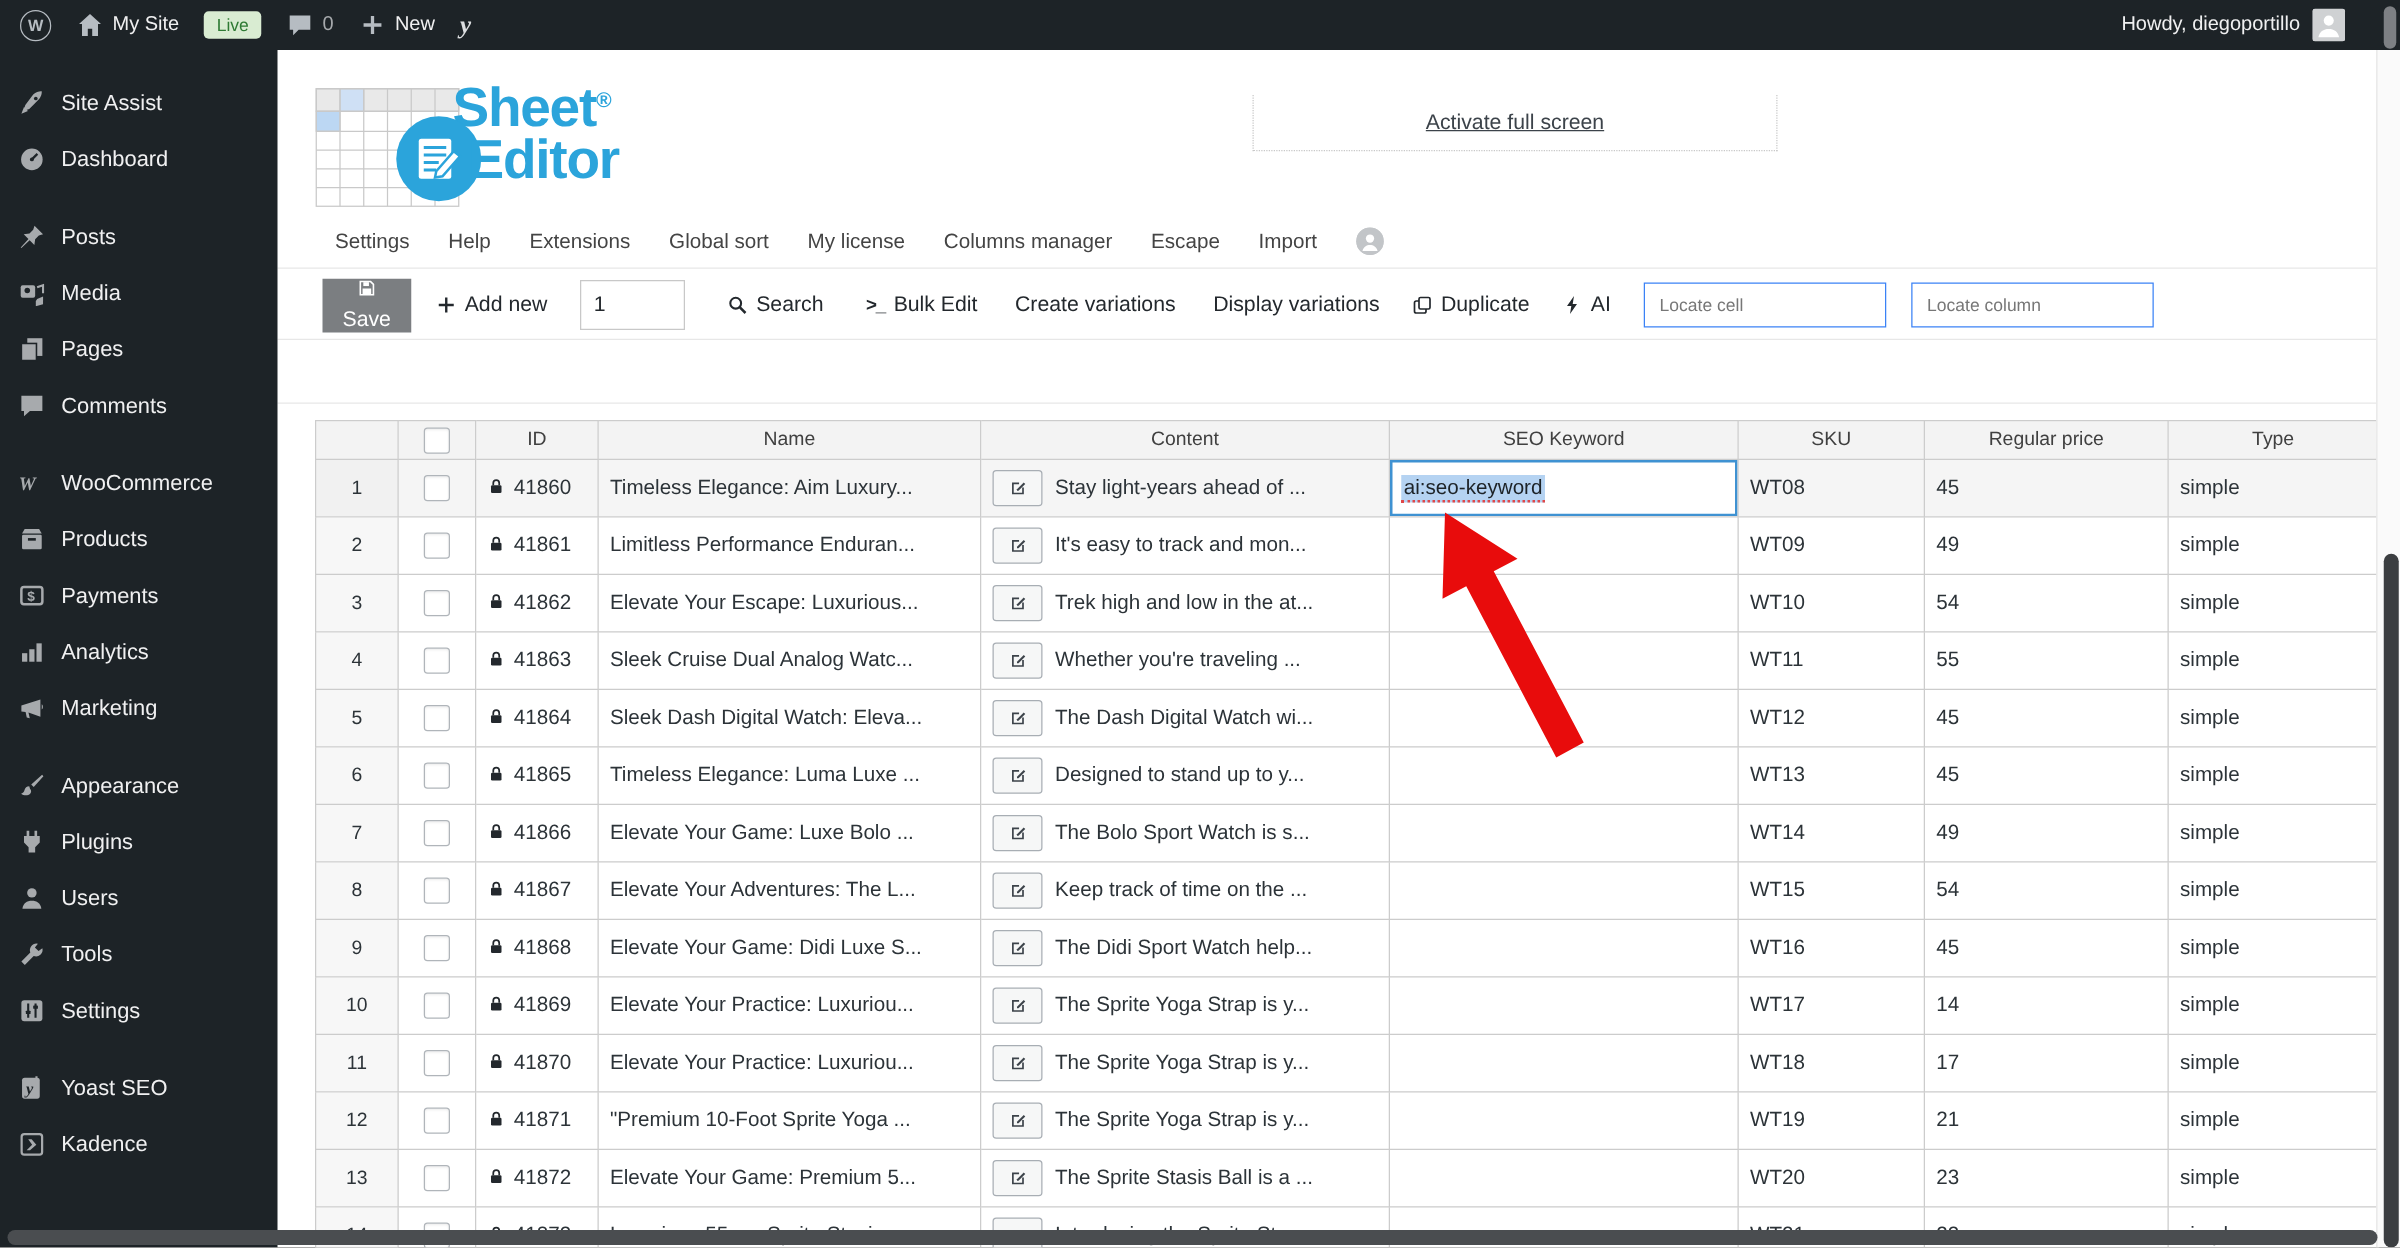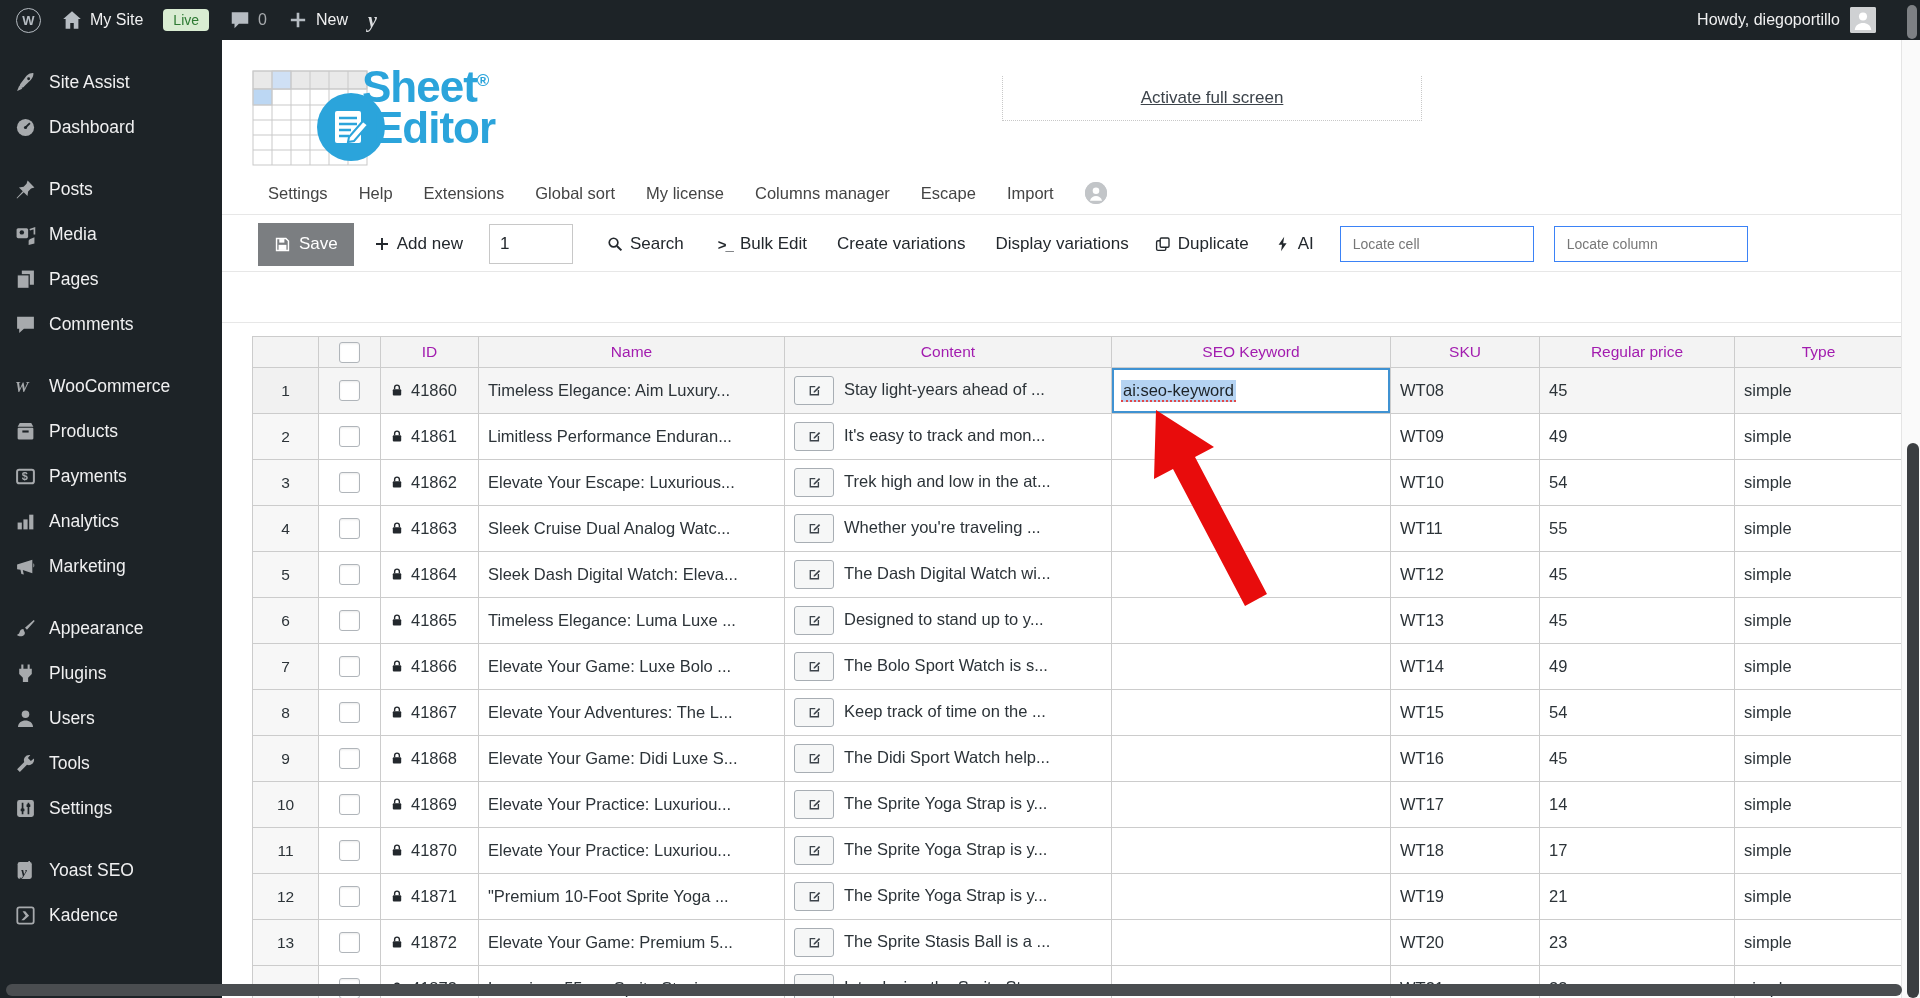--- a/index.html
+++ b/index.html
@@ -47,41 +47,41 @@
   
   .menubar{position:absolute;left:46px;top:136px;display:flex;align-items:center;gap:31px;
            font-size:16.5px;color:#444;height:34px;}
   .menubar .mi{cursor:pointer;}
   .menu-avatar{width:22px;height:22px;border-radius:50%;background:#c2c5c8;display:inline-flex;}
   .menu-avatar svg{width:100%;height:100%;}
   .hr{position:absolute;left:0;width:1698px;height:0;border-top:1px solid #e7e7e7;}
   
   .toolbar{position:absolute;left:36px;top:180px;height:48px;display:flex;align-items:center;}
   .save-btn{height:43px;background:#7b7e81;color:#fff;border:none;display:flex;align-items:center;
-            gap:8px;padding:0 16px;font-size:17px;cursor:pointer;font-family:inherit;}
+            gap:8px;padding:0 16px;font-size:17px;cursor:pointer;font-family:inherit;flex-direction:column;}
   .save-btn svg{width:17px;height:17px;}
   .tb-btn{display:flex;align-items:center;gap:7px;background:none;border:none;font-size:17px;
           color:#23282d;cursor:pointer;font-family:inherit;padding:0;}
   .tb-btn svg{width:16px;height:16px;}
   .tb-gap20{width:20px;}.tb-gap26{width:26px;}.tb-gap30{width:30px;}.tb-gap34{width:34px;}
   .count-input{width:62px;height:38px;border:1px solid #c8c8c8;font-size:17px;padding:0 10px;
                color:#23282d;font-family:inherit;}
   .locate-input{width:168px;height:34px;border:1px solid #3b82f6;font-size:14px;padding:0 12px;
                 color:#23282d;font-family:Liberation Sans, sans-serif;}
   .locate-input::placeholder{color:#777;}
   .term-glyph{font-size:15px;letter-spacing:-1px;font-weight:bold;}
   
   .statusbar{position:absolute;left:46px;top:242px;font-size:17.5px;color:#3c434a;}
   .statusbar b{color:#23282d;}
   
   table.sheet{position:absolute;left:30px;top:296px;border-collapse:collapse;table-layout:fixed;
               width:1650px;background:#fff;z-index:1;font-size:16.5px;}
   table.sheet th,table.sheet td{border:1px solid #ccc;padding:0 9px;overflow:hidden;
               white-space:nowrap;text-overflow:clip;box-sizing:border-box;}
-  table.sheet th{height:31px;background:#f3f3f3;font-weight:400;color:#a21caf;font-size:15.5px;
+  table.sheet th{height:31px;background:#f3f3f3;font-weight:400;color:#404040;font-size:15.5px;
               text-align:center;}
   table.sheet td{height:46px;color:#2c3338;}
   td.rn,th.rn{background:#f7f7f7;text-align:center;color:#444;font-size:15.5px;}
   tr.sel td{background:#f5f5f5;}
   tr.sel td.rn{background:#f1f1f1;}
   td.cb,th.cb{text-align:center;}
   .checkbox{display:inline-block;width:19px;height:19px;border:1px solid #b0b5ba;border-radius:3px;
             background:#fff;box-shadow:inset 0 1px 2px rgba(0,0,0,.08);vertical-align:middle;}
   .lock{display:inline-flex;width:14px;height:14px;color:#23282d;margin-right:7px;vertical-align:-1px;}
   .lock svg{width:100%;height:100%;}

